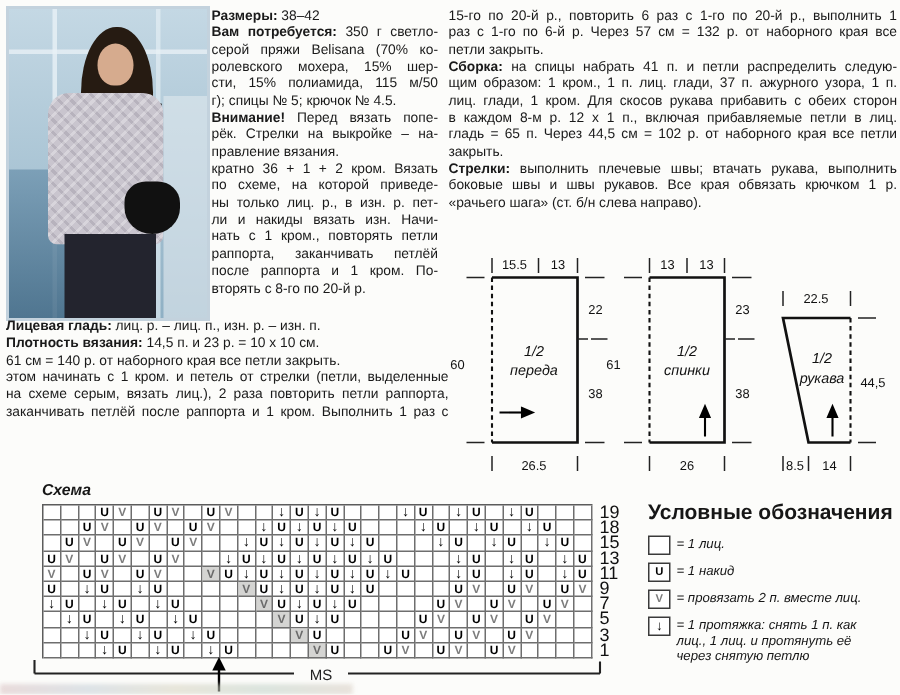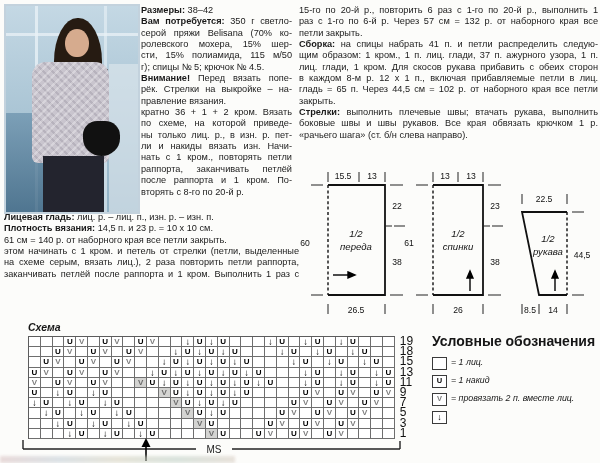--- a/index.html
+++ b/index.html
@@ -570,17 +570,20 @@
       <div class="litem">
         <div class="lsym s-U">U</div>
         <div class="ltext">= 1 накид</div>
       </div>
       <div class="litem">
         <div class="lsym s-V">V</div>
         <div class="ltext">= провязать 2 п. вместе лиц.</div>
       </div>
       <div class="litem">
         <div class="lsym s-A">↓</div>
+        <div class="ltext">= 1 протяжка: снять 1 п. как
+лиц., 1 лиц. и протянуть её
+через снятую петлю</div>
       </div>
     </div>
 </div>
 
 <div class="abs" id="scanStrip"></div>
 
 </body></html>

